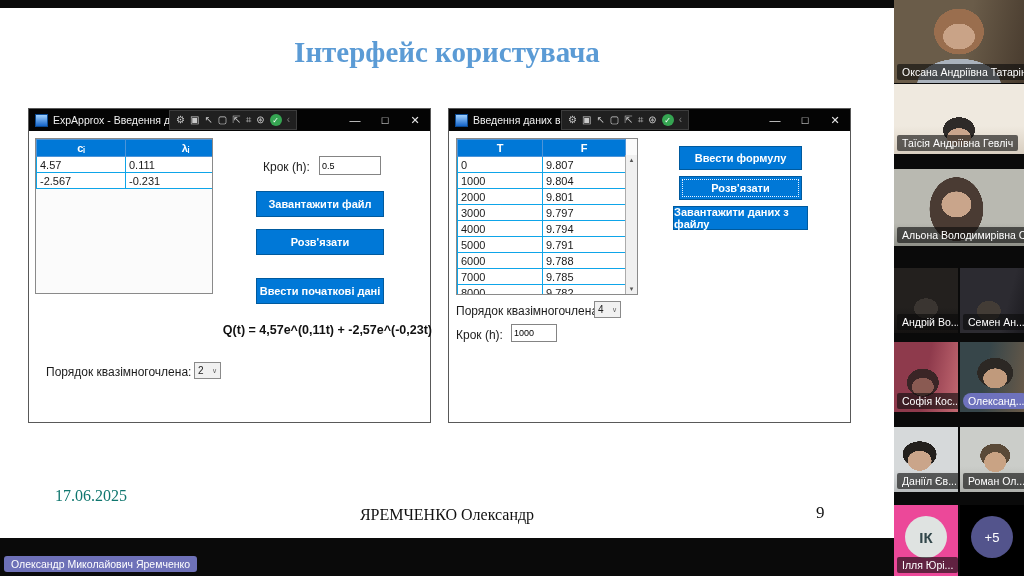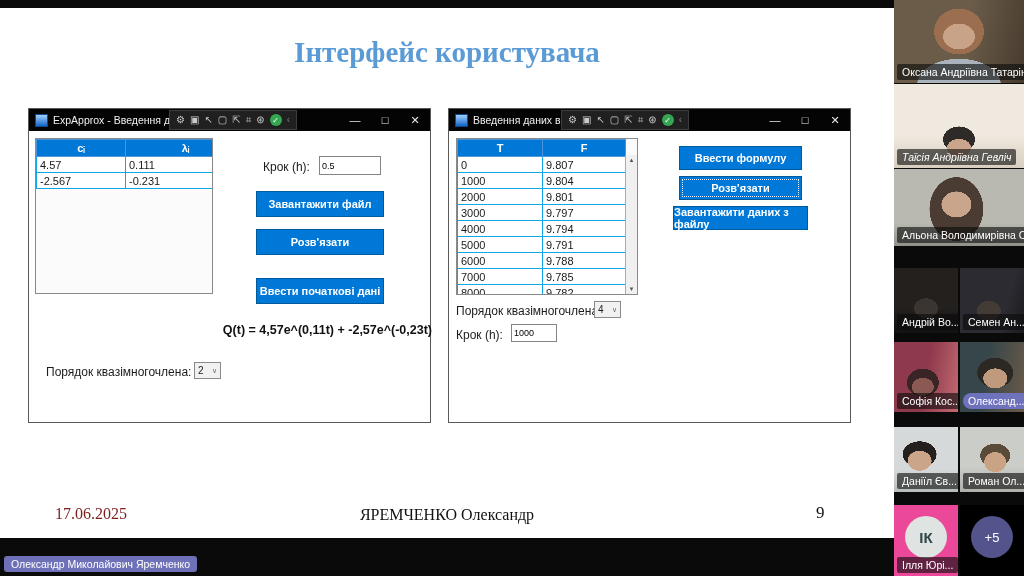--- a/index.html
+++ b/index.html
@@ -2,21 +2,21 @@
 <html><head>
 <meta charset="utf-8">
 <style>
   html,body{margin:0;padding:0;background:#000;}
   .stage{position:relative;width:1024px;height:576px;background:#0a0a0a;overflow:hidden;
          font-family:"Liberation Sans",sans-serif;}
   
   .slide{position:absolute;left:0;top:8px;width:894px;height:530px;background:#ffffff;}
   .slide-title{position:absolute;left:0;top:28px;width:100%;text-align:center;
     font-family:"Liberation Serif",serif;font-weight:bold;font-size:29px;color:#5b9bd5;}
-  .f-date{position:absolute;left:55px;top:497px;font-family:"Liberation Serif",serif;font-size:16px;color:#7f1d1d;}
+  .f-date{position:absolute;left:55px;top:479px;font-family:"Liberation Serif",serif;font-size:16px;color:#0f766e;}
   .f-author{position:absolute;left:0;top:498px;width:100%;text-align:center;
     font-family:"Liberation Serif",serif;font-size:16px;color:#111;}
   .f-page{position:absolute;left:816px;top:495px;font-family:"Liberation Serif",serif;font-size:17px;color:#111;}
   
   .window{position:absolute;width:403px;height:315px;background:#fff;border:1px solid #595959;box-sizing:border-box;}
   .win-left{left:28px;top:100px;}
   .win-right{left:448px;top:100px;}
   .titlebar{position:relative;height:22px;background:#040404;display:flex;align-items:center;padding-left:6px;}
   .appicon{width:11px;height:11px;margin-right:5px;background:linear-gradient(#9fd0ff,#1565c9);
     border:1px solid #0b4a93;flex:0 0 auto;}
@@ -64,21 +64,21 @@
   .presenter-pill{position:absolute;left:4px;top:556px;background:#6e71b8;color:#fff;
     font-size:10.5px;padding:2px 7px;border-radius:3px;white-space:nowrap;}
   
   .tile{position:absolute;background:#000;overflow:hidden;}
   .photo{position:absolute;left:0;top:0;right:0;bottom:0;}
   .nametag{position:absolute;left:3px;bottom:3px;max-width:92%;overflow:hidden;
     background:rgba(12,12,12,0.62);color:#fff;font-size:10.5px;line-height:14px;
     padding:1px 5px;border-radius:2px;white-space:nowrap;}
   .nametag.active{background:#6e72bd;border-radius:8px;}
   .t-oksana{left:894px;top:0;width:130px;height:83px;}
-  .t-taisiia{left:894px;top:84px;width:130px;height:84px;font-style:italic;}
+  .t-taisiia{left:894px;top:84px;width:130px;height:70px;}
   .t-alona{left:894px;top:169px;width:130px;height:77px;}
   .t-andrii{left:894px;top:268px;width:64px;height:65px;}
   .t-semen{left:960px;top:268px;width:64px;height:65px;}
   .t-sofiia{left:894px;top:342px;width:64px;height:70px;}
   .t-oleksandr{left:960px;top:342px;width:64px;height:70px;}
   .t-daniil{left:894px;top:427px;width:64px;height:65px;}
   .t-roman{left:960px;top:427px;width:64px;height:65px;}
   .t-illia{left:894px;top:505px;width:64px;height:71px;background:#ec4899;}
   .t-plus{left:960px;top:505px;width:64px;height:71px;background:#000;}
   .avatar{position:absolute;left:50%;top:11px;transform:translateX(-50%);width:42px;height:42px;

